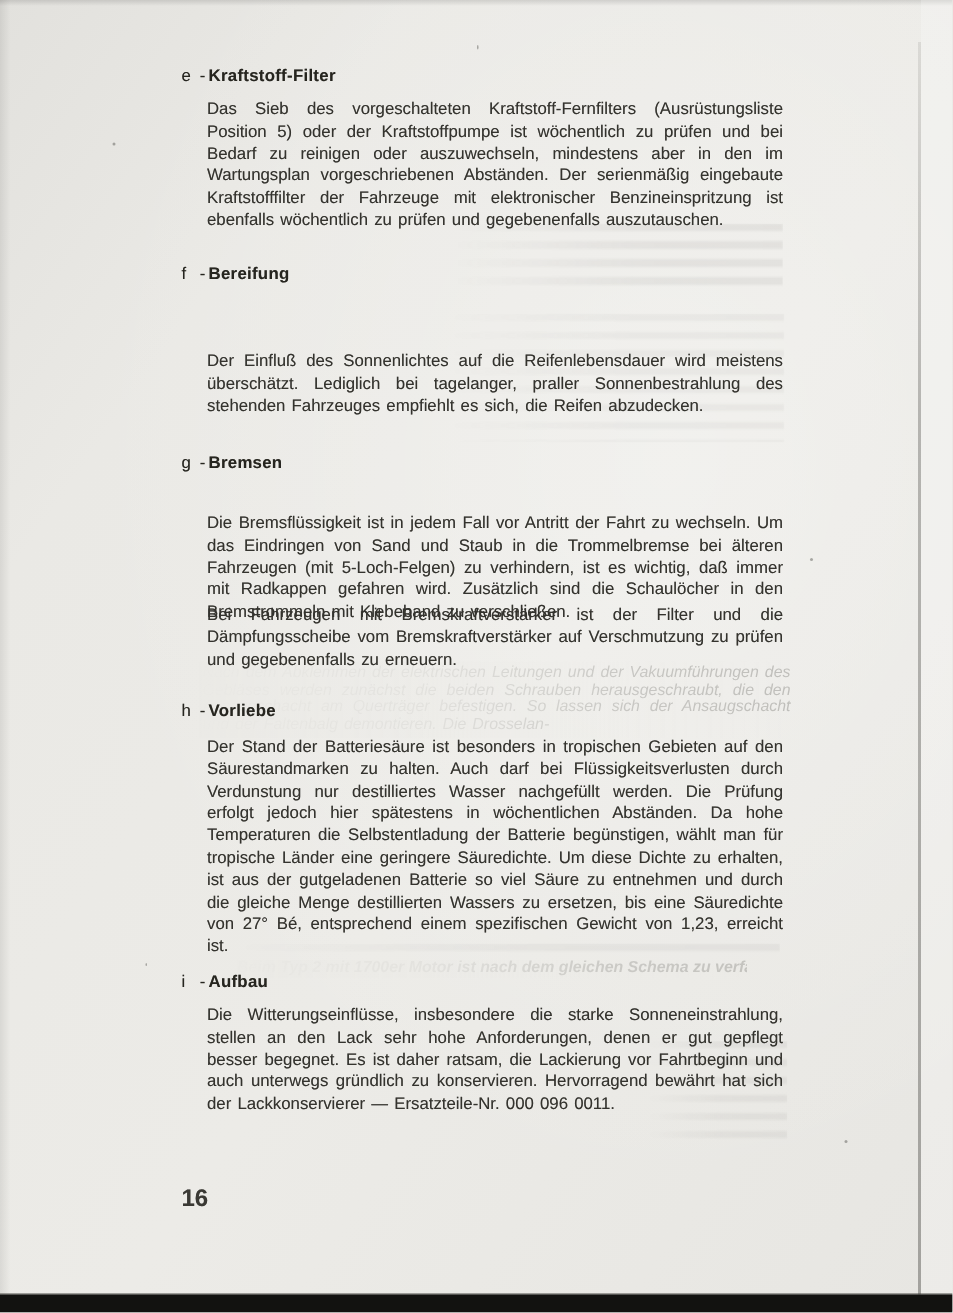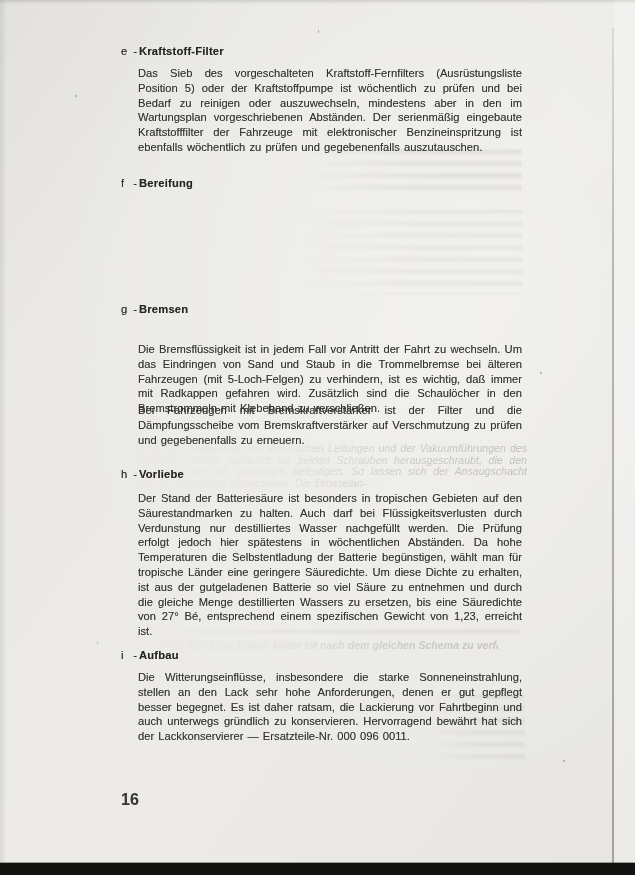--- a/index.html
+++ b/index.html
@@ -85,20 +85,21 @@
   <div class="text-col">
 
     <div class="sec-heading" style="top:44px">
       <span class="letter">e</span><span class="sep">-</span><span class="title">Kraftstoff-Filter</span>
     </div>
     <p class="body" style="top:66px">Das Sieb des vorgeschalteten Kraftstoff-Fernfilters (Ausrüstungsliste Position 5) oder der Kraftstoffpumpe ist wöchentlich zu prüfen und bei Bedarf zu reinigen oder auszuwechseln, mindestens aber in den im Wartungsplan vorgeschriebenen Abständen. Der serienmäßig eingebaute Kraftstofffilter der Fahrzeuge mit elektronischer Benzineinspritzung ist ebenfalls wöchentlich zu prüfen und gegebenenfalls auszutauschen.</p>
 
     <div class="sec-heading" style="top:176px">
       <span class="letter">f</span><span class="sep">-</span><span class="title">Bereifung</span>
     </div>
+    <p class="body" style="top:234px">Der Einfluß des Sonnenlichtes auf die Reifenlebensdauer wird meistens überschätzt. Lediglich bei tagelanger, praller Sonnenbestrahlung des stehenden Fahrzeuges empfiehlt es sich, die Reifen abzudecken.</p>
 
     <div class="sec-heading" style="top:302px">
       <span class="letter">g</span><span class="sep">-</span><span class="title">Bremsen</span>
     </div>
     <p class="body" style="top:342px">Die Bremsflüssigkeit ist in jedem Fall vor Antritt der Fahrt zu wechseln. Um das Eindringen von Sand und Staub in die Trommelbremse bei älteren Fahrzeugen (mit 5-Loch-Felgen) zu verhindern, ist es wichtig, daß immer mit Radkappen gefahren wird. Zusätzlich sind die Schaulöcher in den Bremstrommeln mit Klebeband zu verschließen.</p>
     <p class="body" style="top:403px">Bei Fahrzeugen mit Bremskraftverstärker ist der Filter und die Dämpfungsscheibe vom Bremskraftverstärker auf Verschmutzung zu prüfen und gegebenenfalls zu erneuern.</p>
 
     <div class="sec-heading" style="top:467px">
       <span class="letter">h</span><span class="sep">-</span><span class="title">Vorliebe</span>
     </div>

